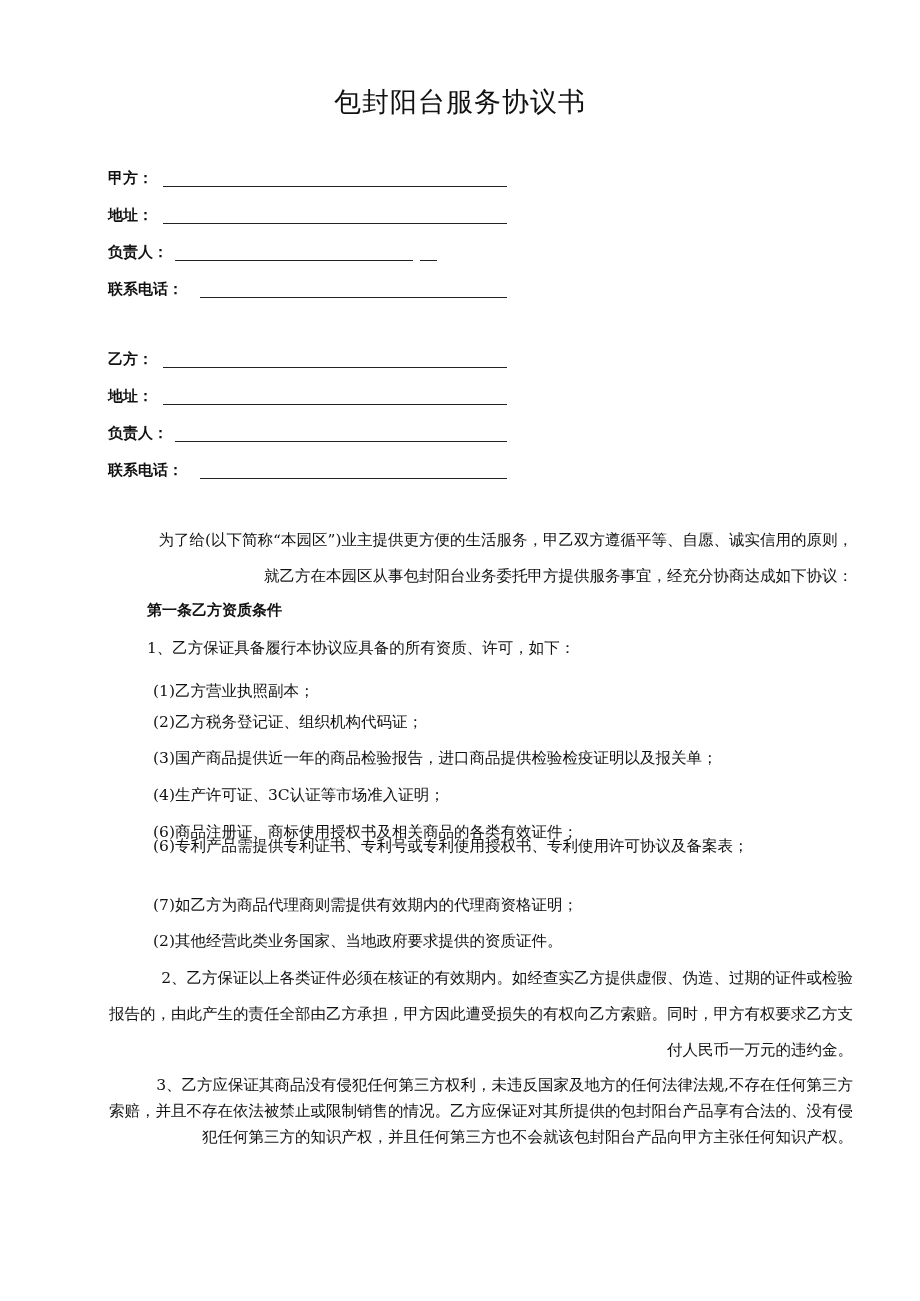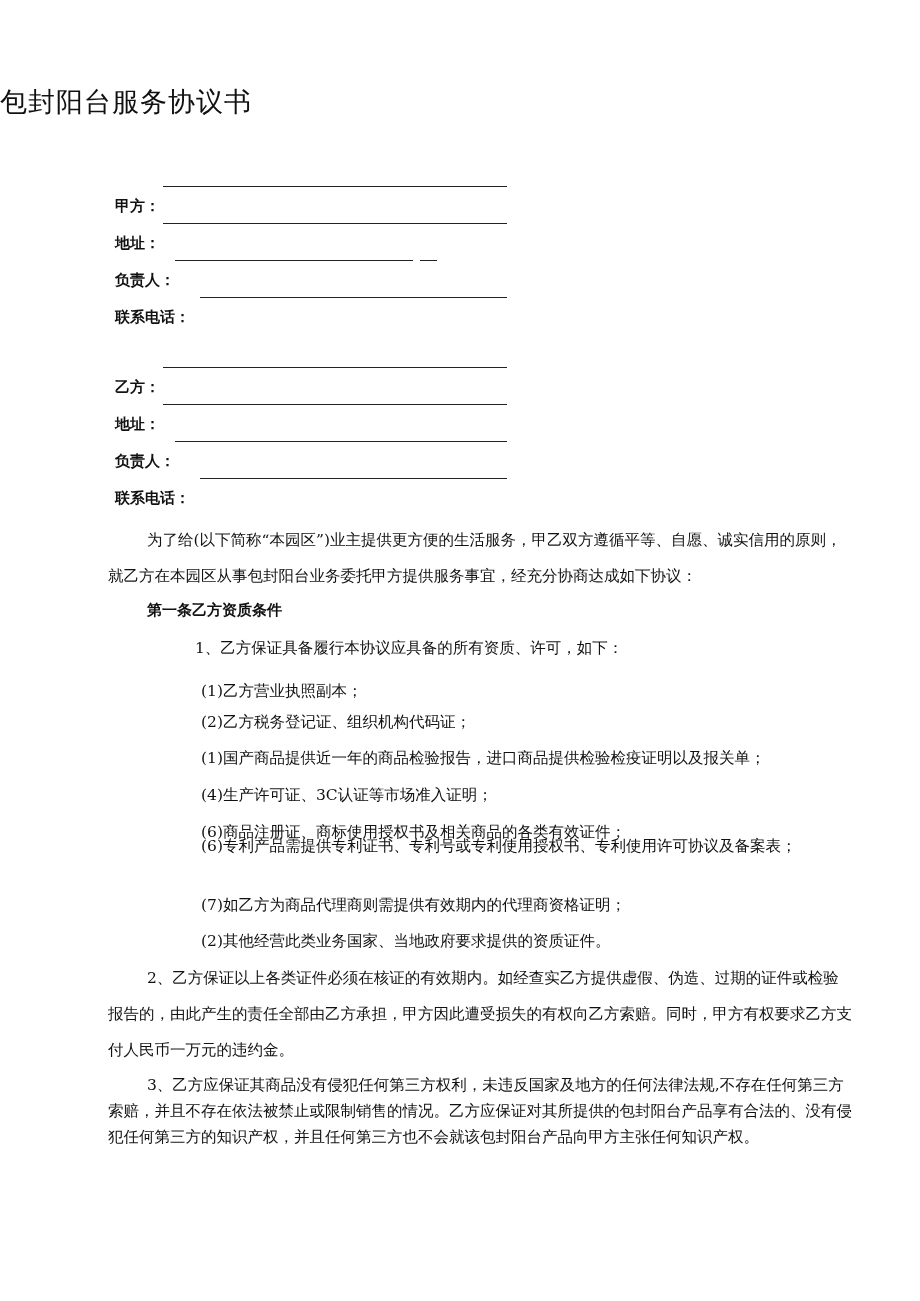--- a/index.html
+++ b/index.html
@@ -1,28 +1,28 @@
 <!DOCTYPE html>
 <html><head>
 <meta charset="utf-8">
 <style>
   html, body { margin: 0; padding: 0; background: #ffffff; }
   body { width: 920px; height: 1301px; position: relative; overflow: hidden;
          font-family: "DejaVu Serif", "Liberation Serif", serif; color: #111; }
-  .title { position: absolute; top: 84px; left: 0; width: 920px; text-align: left;
+  .title { position: absolute; top: 84px; left: 0; width: 920px; text-align: center;
            font-size: 27px; letter-spacing: 1px; font-weight: normal; }
   .field { position: absolute; left: 108px; height: 24px; font-family: "DejaVu Sans", "Liberation Sans", sans-serif;
            font-size: 15px; font-weight: bold; }
-  .field .label { position: absolute; left: 7px; top: 0; white-space: nowrap; margin-top: 28px; }
+  .field .label { position: absolute; left: 0; top: 0; white-space: nowrap; }
   .field .line { position: absolute; top: 17px; height: 0; border-bottom: 1.3px solid #222; }
   .para { position: absolute; left: 108px; width: 745px; font-size: 15.5px; line-height: 36px; }
-  .indent { text-indent: 39px; }
+  .indent { text-indent: 39px; text-align: right; }
   .heading { position: absolute; left: 147px; font-family: "DejaVu Sans", "Liberation Sans", sans-serif;
              font-size: 15px; font-weight: bold; }
-  .line-text { position: absolute; font-size: 15.5px; white-space: nowrap; margin-left: 48px; }
+  .line-text { position: absolute; font-size: 15.5px; white-space: nowrap; }
   .tight { line-height: 26px; }
 </style>
 </head>
 <body>
 
 <div>
 
   <div class="title">包封阳台服务协议书</div>
 
   <div class="field" style="top:169px;">
@@ -61,21 +61,21 @@
   </div>
 
   <div class="para indent" style="top:522px;">为了给(以下简称“本园区”)业主提供更方便的生活服务，甲乙双方遵循平等、自愿、诚实信用的原则，就乙方在本园区从事包封阳台业务委托甲方提供服务事宜，经充分协商达成如下协议：</div>
 
   <div class="heading" style="top:601px;">第一条乙方资质条件</div>
 
   <div class="line-text" style="left:147px;top:638px;">1、乙方保证具备履行本协议应具备的所有资质、许可，如下：</div>
 
   <div class="line-text" style="left:153px;top:681px;">(1)乙方营业执照副本；</div>
   <div class="line-text" style="left:153px;top:712px;">(2)乙方税务登记证、组织机构代码证；</div>
-  <div class="line-text" style="left:153px;top:748px;">(1)国产商品提供近一年的商品检验报告，进口商品提供检验检疫证明以及报关单；</div>
+  <div class="line-text" style="left:153px;top:748px;">(3)国产商品提供近一年的商品检验报告，进口商品提供检验检疫证明以及报关单；</div>
   <div class="line-text" style="left:153px;top:785px;">(4)生产许可证、3C认证等市场准入证明；</div>
   <div class="line-text" style="left:153px;top:822px;">(6)商品注册证、商标使用授权书及相关商品的各类有效证件；</div>
   <div class="line-text" style="left:153px;top:836px;text-align:center;">(6)专利产品需提供专利证书、专利号或专利使用授权书、专利使用许可协议及备案表；</div>
   <div class="line-text" style="left:153px;top:895px;">(7)如乙方为商品代理商则需提供有效期内的代理商资格证明；</div>
   <div class="line-text" style="left:153px;top:931px;">(2)其他经营此类业务国家、当地政府要求提供的资质证件。</div>
 
   <div class="para indent" style="top:960px;">2、乙方保证以上各类证件必须在核证的有效期内。如经查实乙方提供虚假、伪造、过期的证件或检验报告的，由此产生的责任全部由乙方承担，甲方因此遭受损失的有权向乙方索赔。同时，甲方有权要求乙方支付人民币一万元的违约金。</div>
 
   <div class="para indent tight" style="top:1072px;">3、乙方应保证其商品没有侵犯任何第三方权利，未违反国家及地方的任何法律法规,不存在任何第三方索赔，并且不存在依法被禁止或限制销售的情况。乙方应保证对其所提供的包封阳台产品享有合法的、没有侵犯任何第三方的知识产权，并且任何第三方也不会就该包封阳台产品向甲方主张任何知识产权。</div>
 

